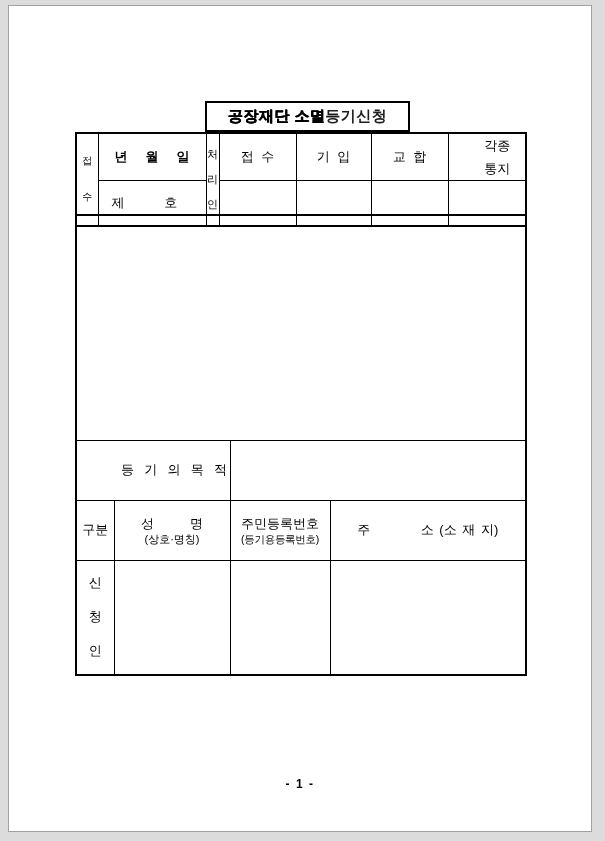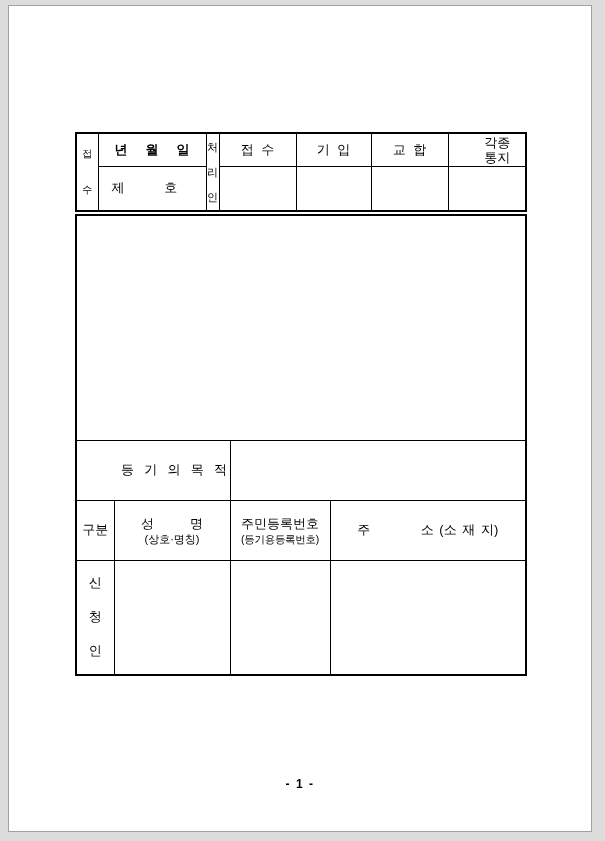--- a/index.html
+++ b/index.html
@@ -48,21 +48,21 @@
   .hdr-table { left:66px; top:126px; width:450px; }
   .cell-date   { white-space:pre;font-weight:bold; }
   .cell-number { text-align:left; padding-left:13px; white-space:pre; }
   .vert {
     display:inline-block; width:1em;
     word-break:break-all; text-align:center;
   }
   .v-recv { font-size:10px; line-height:36px; }
   .v-proc { font-size:11px; line-height:25px; }
   .wspace { word-spacing:4px; }
-  .two-line { white-space:pre-line; line-height:15px;padding-left:21px; }
+  .two-line { white-space:pre-line; line-height:23px;padding-left:21px; }
 
   
   .main-table { left:66px; top:208px; width:450px; }
   .cell-estate-hdr { font-size:13px; letter-spacing:1px; word-spacing:2px; }
   .cell-purpose {
     text-align:right; padding-left:28px;
     letter-spacing:2.5px; word-spacing:2px; white-space:pre;font-family:Liberation Serif, serif;
   }
   .hdr-line1 { display:block; font-size:13px; white-space:pre; line-height:17px; }
   .hdr-line2 { display:block; font-size:11px; white-space:pre; line-height:14px; }
@@ -75,20 +75,24 @@
     position:absolute; left:66px; top:771px; width:450px;
     text-align:center; font-size:12px; font-weight:bold;
     letter-spacing:1.5px; white-space:pre;
   }
 </style>
 </head>
 <body>
 
 <div class="page">
 
+  <div class="title-box">
+    <span class="title-heavy">공장재단 소멸</span>
+    <span class="title-rest">등기신청</span>
+  </div>
 
   <table class="hdr-table">
     <colgroup>
       <col style="width:22px">
         <col style="width:108px">
         <col style="width:13px">
       <col style="width:77px">
         <col style="width:75px">
         <col style="width:77px">
         <col style="width:78px">

